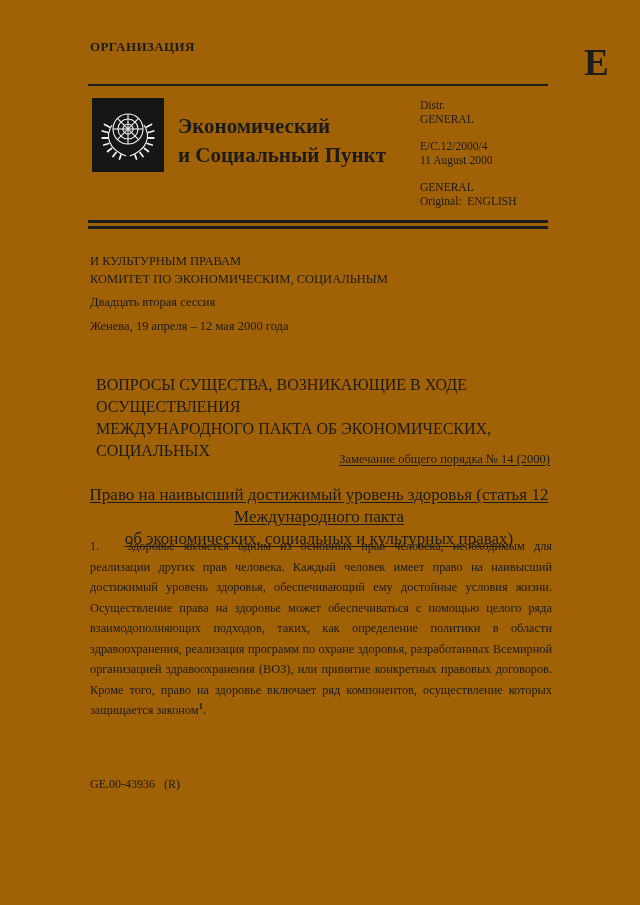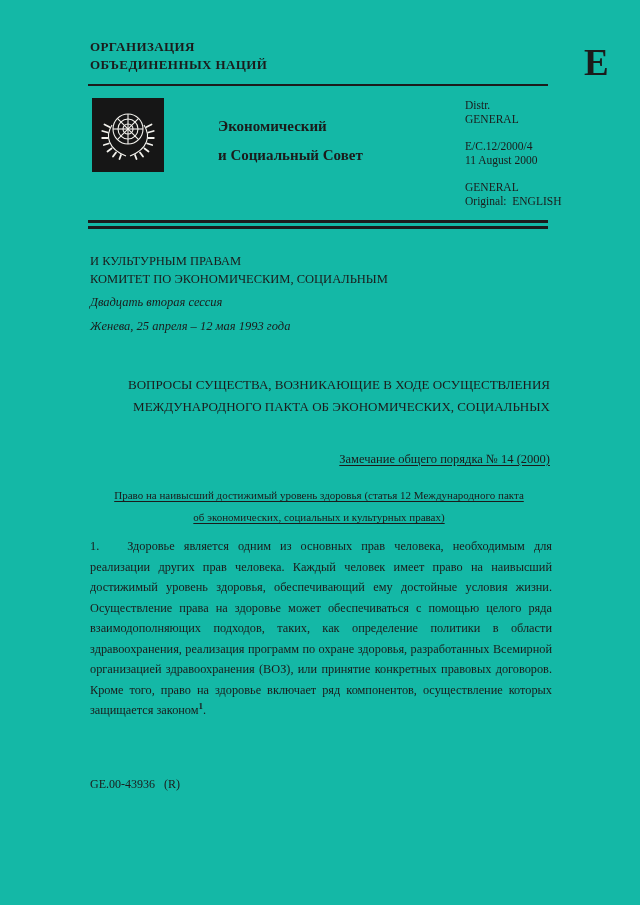--- a/index.html
+++ b/index.html
@@ -3,21 +3,21 @@
 <meta charset="utf-8">
 <style>
   * { box-sizing: border-box; margin: 0; padding: 0; }
   html, body { width: 640px; background: #ffffff; }
   body { font-family: "Liberation Serif", serif; }
 
   .page {
     position: relative;
     width: 640px;
     height: 905px;
-    background: #14b8a6;
+    background: #a16207;
     color: #1b1b1b;
     overflow: hidden;
     padding-left: 40px;
   }
 
   
   .org-name {
     position: absolute; left: 90px; top: 38px;
     font-size: 13px; font-weight: 700; line-height: 18px;
     letter-spacing: 0.4px;
@@ -29,52 +29,52 @@
   .rule-top {
     position: absolute; left: 88px; top: 84px;
     width: 460px; height: 2px; background: #1c1c1c;
   }
 
   .emblem { position: absolute; left: 92px; top: 98px; width: 72px; height: 74px; }
   .emblem svg { display: block; }
 
   .council {
     position: absolute; left: 178px; top: 112px;
-    font-size: 15px; font-weight: 700; line-height: 29px; margin-left: 40px;
+    font-size: 21px; font-weight: 700; line-height: 29px;
   }
 
   .distr {
     position: absolute; left: 420px; top: 98px;
     font-size: 11.5px; line-height: 14px;
   }
-  .distr-group { margin-bottom: 13px; margin-left: 45px; }
+  .distr-group { margin-bottom: 13px; }
 
   .rule-double { position: absolute; left: 88px; top: 220px; width: 460px; }
   .rule-double .r1 { height: 3px; background: #1c1c1c; margin-bottom: 3px; }
   .rule-double .r2 { height: 3px; background: #1c1c1c; }
 
   
   .committee {
     position: absolute; left: 90px; top: 252px;
     font-size: 12.5px; line-height: 18px;
   }
-  .committee .meta { margin-top: 4px; line-height: 20px; font-style: italic; }
+  .committee .meta { margin-top: 4px; line-height: 20px; }
 
   
   .main-title {
-    position: absolute; left: 88px; top: 374px; width: 462px;
-    text-align: right; font-size: 13px; line-height: 22px;
+    position: absolute; left: 96px; top: 374px; width: 462px;
+    text-align: left; font-size: 16px; line-height: 22px;
   }
   .gc-heading {
     position: absolute; left: 88px; top: 452px; width: 462px;
     text-align: right; font-size: 12.5px;
   }
   .subject {
     position: absolute; left: 88px; top: 484px; width: 462px;
-    text-align: center; font-size: 11px; line-height: 22px;
+    text-align: center; font-size: 17px; line-height: 22px;
   }
   .u { text-decoration: underline; text-underline-offset: 2px; }
 
   
   .para {
     position: absolute; left: 90px; top: 536px; width: 462px;
     font-size: 12.3px; line-height: 20.5px; text-align: justify;
   }
   .para .tab { display: inline-block; width: 28px; }
   .para sup { font-size: 9px; font-weight: 700; line-height: 0; }
@@ -85,21 +85,20 @@
     font-size: 12px;
   }
 </style>
 </head>
 <body>
 
 <div class="page">
 
   <div class="org-name">
     <div>ОРГАНИЗАЦИЯ</div>
-    <div>ОБЪЕДИНЕННЫХ НАЦИЙ</div>
   </div>
 
   <div class="doc-letter">E</div>
 
   <div class="rule-top"></div>
 
   <div class="emblem">
     <svg width="72" height="74" viewBox="0 0 72 74" xmlns="http://www.w3.org/2000/svg" aria-hidden="true">
       <rect width="72" height="74" fill="#161616"></rect>
       <g stroke="#f4f3ee" fill="none" stroke-width="1.1">
@@ -127,21 +126,21 @@
         <line x1="55.2" y1="45.5" x2="60.2" y2="47"></line>
         <line x1="52.5" y1="50.5" x2="56.5" y2="53.5"></line>
         <line x1="48" y1="54.5" x2="51" y2="58.5"></line>
         <line x1="43" y1="57" x2="44.5" y2="61"></line>
       </g>
     </svg>
   </div>
 
   <div class="council">
     <div>Экономический</div>
-    <div>и Социальный Совет</div>
+    <div>и Социальный Пункт</div>
   </div>
 
   <div class="distr">
     <div class="distr-group">
       <div>Distr.</div>
       <div>GENERAL</div>
     </div>
     <div class="distr-group">
       <div>E/C.12/2000/4</div>
       <div>11 August 2000</div>
@@ -154,21 +153,21 @@
 
   <div class="rule-double">
     <div class="r1"></div>
     <div class="r2"></div>
   </div>
 
   <div class="committee">
     <div>И КУЛЬТУРНЫМ ПРАВАМ</div>
     <div>КОМИТЕТ ПО ЭКОНОМИЧЕСКИМ, СОЦИАЛЬНЫМ</div>
     <div class="meta">Двадцать вторая сессия</div>
-    <div class="meta">Женева, 25 апреля – 12 мая 1993 года</div>
+    <div class="meta">Женева, 19 апреля – 12 мая 2000 года</div>
   </div>
 
   <div class="main-title">
     <div>ВОПРОСЫ СУЩЕСТВА, ВОЗНИКАЮЩИЕ В ХОДЕ ОСУЩЕСТВЛЕНИЯ</div>
     <div>МЕЖДУНАРОДНОГО ПАКТА ОБ ЭКОНОМИЧЕСКИХ, СОЦИАЛЬНЫХ</div>
   </div>
 
   <div class="gc-heading">
     <span class="u">Замечание общего порядка № 14 (2000)</span>
   </div>

